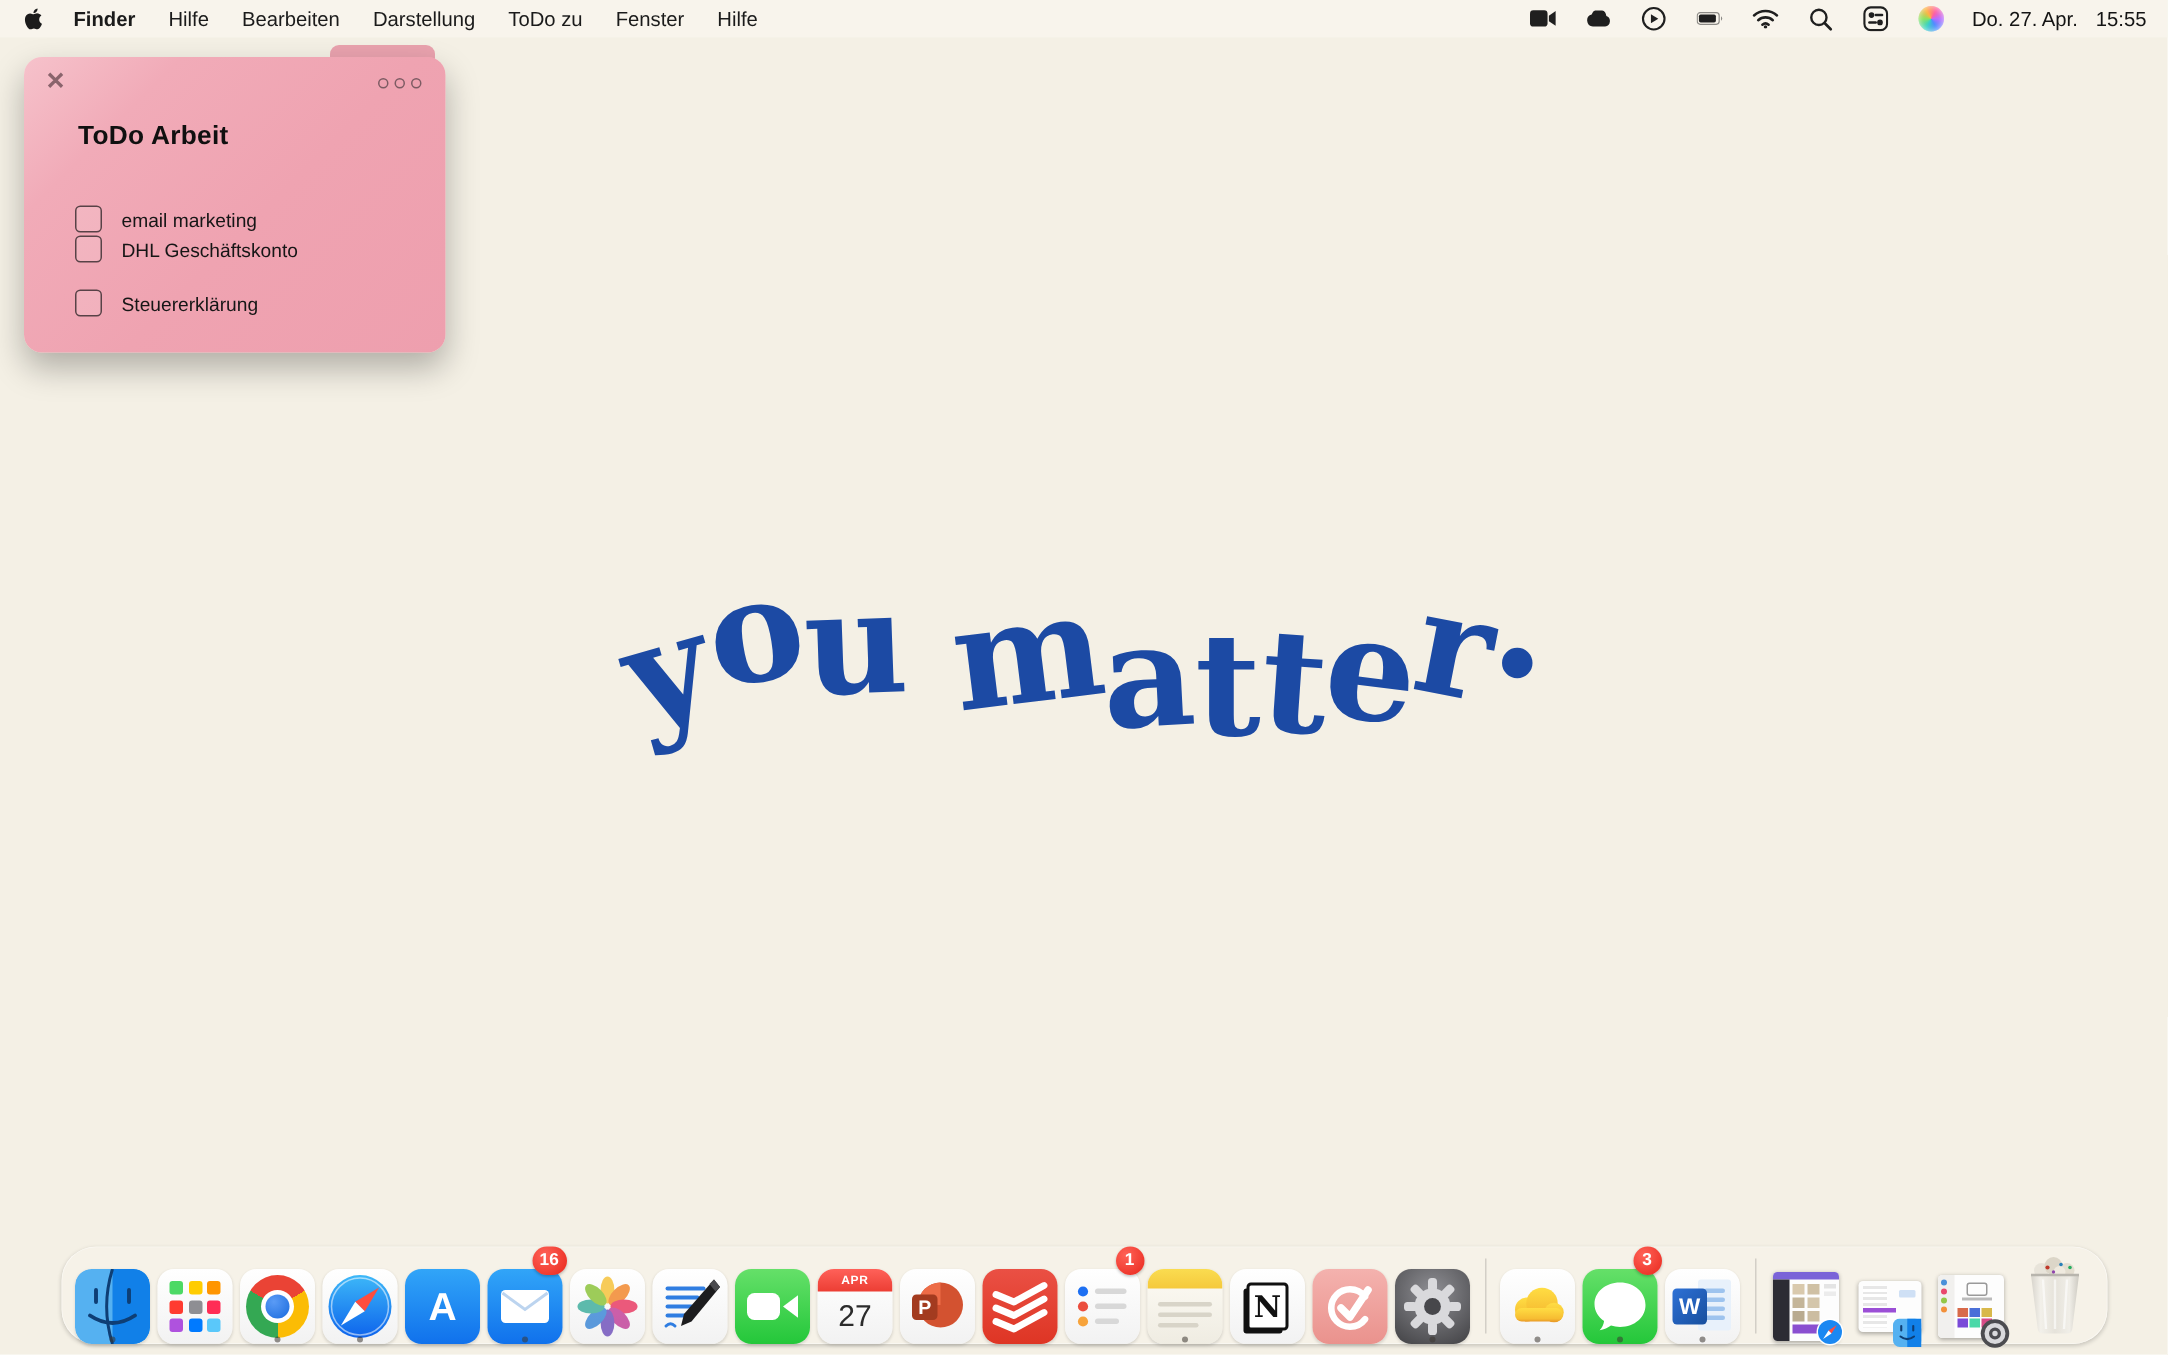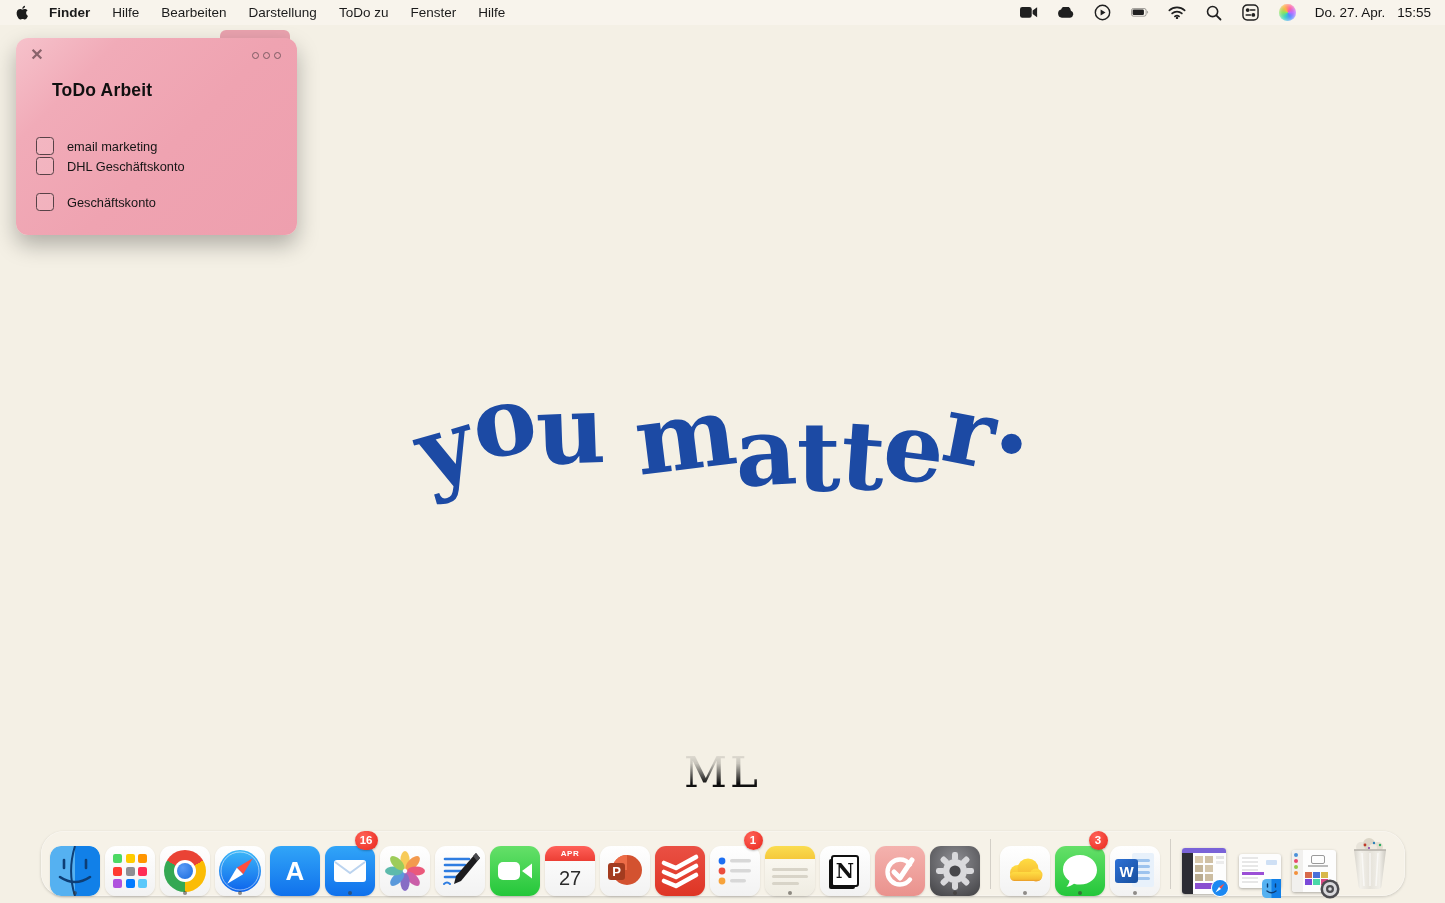--- a/index.html
+++ b/index.html
@@ -24,21 +24,21 @@
   .note { position:absolute; left:16px; top:38px; width:281px; height:197px;
     border-radius:12px;
     background:linear-gradient(135deg,#f6c2cb 0%, #f1abb8 22%, #efa3b1 55%, #ee9fae 100%);
     box-shadow:0 10px 22px rgba(0,0,0,.28); }
   .note-close { position:absolute; left:13px; top:9px; width:16px; height:16px;
     color:#8a646c; font-size:16px; line-height:16px; text-align:center; cursor:pointer;
     font-weight:bold; }
   .note-dots { position:absolute; right:16px; top:14px; display:flex; gap:4px; cursor:pointer; }
   .note-dots i { width:7px; height:7px; border:1.6px solid #7d5b63; border-radius:50%; display:block; }
   .note-title { position:absolute; left:36px; top:42px; font-size:17.5px; font-weight:bold; color:#101010; letter-spacing:.2px; }
-  .note-row { position:absolute; left:20px; display:flex; align-items:center; }
+  .note-row { position:absolute; left:34px; display:flex; align-items:center; }
   .note-row .cb { width:18px; height:18px; border:1.6px solid #584247; border-radius:3.5px;
     background:rgba(255,255,255,.14); cursor:pointer; flex:0 0 auto; }
   .note-row .lbl { margin-left:13px; font-size:12.8px; color:#161616; }
   .row-0 { top:99px; } .row-1 { top:119px; } .row-2 { top:155px; }
 
   
   .wavy { position:absolute; left:0; right:0; top:388px; text-align:center; white-space:nowrap;
     pointer-events:none; }
   .wl { display:inline-block; font-family:"DejaVu Serif", serif; font-weight:bold;
     font-size:95px; color:#1c4aa4; line-height:1; }
@@ -205,42 +205,41 @@
       </span>
       <span class="sicon" style="width:17px;height:17px;border-radius:50%;background:conic-gradient(from 30deg,#ff5fa2,#b96bff,#4f8cff,#37d2c3,#8be360,#ffb340,#ff5fa2);box-shadow:inset 0 0 4px rgba(255,255,255,.7);"></span>
       <span class="clock">
         <span>Do. 27. Apr.</span>
         <span>15:55</span>
       </span>
     </div>
   </div>
 
   <div class="wavy"><span class="wl wl0">y</span><span class="wl wl1">o</span><span class="wl wl2">u</span><span class="wl wl3">&nbsp;</span><span class="wl wl4">m</span><span class="wl wl5">a</span><span class="wl wl6">t</span><span class="wl wl7">t</span><span class="wl wl8">e</span><span class="wl wl9">r</span><span class="wl wl10">.</span></div>
-  <div class="monogram">ML</div>
 
   <div class="note-tab"></div>
   <div class="note">
     <span class="note-close">✕</span>
     <span class="note-dots">
         <i></i>
         <i></i>
         <i></i>
       </span>
     <div class="note-title">ToDo Arbeit</div>
     <div class="note-row row-0">
       <span class="cb"></span>
       <span class="lbl">email marketing</span>
     </div>
     <div class="note-row row-1">
       <span class="cb"></span>
       <span class="lbl">DHL Geschäftskonto</span>
     </div>
     <div class="note-row row-2">
       <span class="cb"></span>
-      <span class="lbl">Geschäftskonto</span>
+      <span class="lbl">Steuererklärung</span>
     </div>
   </div>
 
   <div class="dock">
 
     <div class="dock-item running">
       <div class="ic"><svg viewBox="0 0 50 50" width="50" height="50">
         <defs>
               <clipPath id="cpf">
                 <rect width="50" height="50" rx="11"></rect>

